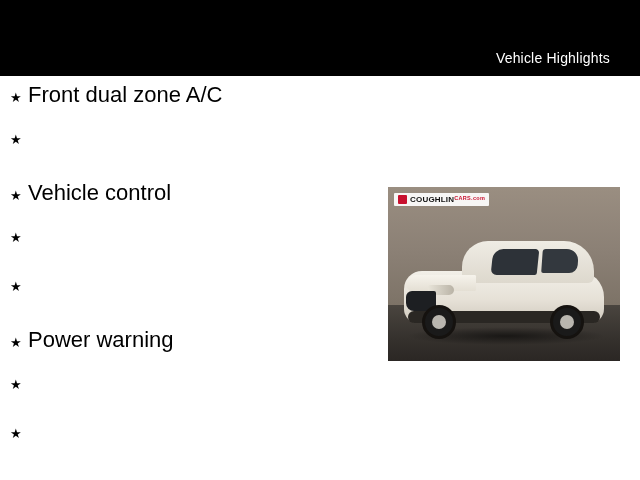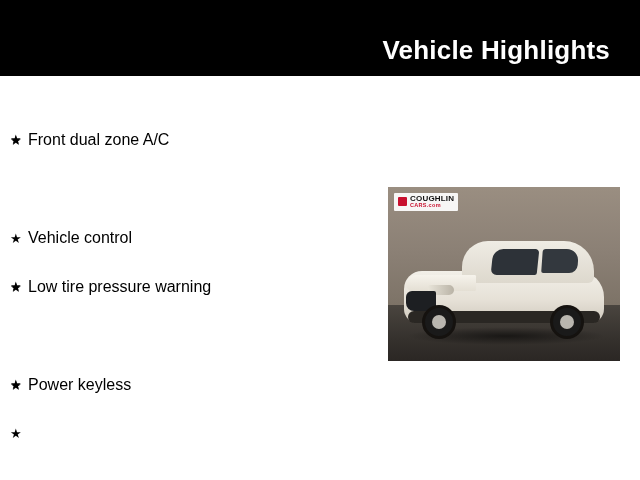--- a/index.html
+++ b/index.html
@@ -27,22 +27,22 @@
     width: 640px;
     height: 76px;
     background: #000000;
     box-sizing: border-box;
   }
   .header-title {
     position: absolute;
     right: 30px;
     bottom: 10px;
     color: #ffffff;
-    font-size: 26px;
-    font-weight: bold;
+    font-size: 14px;
+    font-weight: normal;
     letter-spacing: 0.2px;
     white-space: nowrap;
   }
   
   .highlights {
     position: absolute;
     left: 0;
     top: 84px;
     width: 380px;
     margin: 0;
@@ -60,24 +60,23 @@
     display: inline-block;
     width: 18px;
     flex: 0 0 18px;
     color: #000000;
     font-size: 13px;
     line-height: 1;
     text-align: left;
   }
   .highlight-text {
     color: #000000;
-    font-size: 16px;
+    font-size: 22px;
     line-height: 1;
     white-space: nowrap;
-    margin-top: 48px;
   }
   
   .photo {
     position: absolute;
     left: 388px;
     top: 187px;
     width: 232px;
     height: 174px;
     overflow: hidden;
     background: #8e8378;
@@ -221,21 +220,21 @@
     gap: 3px;
   }
   .photo-logo-mark {
     width: 9px;
     height: 9px;
     background: #c8102e;
     border-radius: 1px;
   }
   .photo-logo-text {
     display: flex;
-    flex-direction: column;
+    flex-direction: row;
     line-height: 1;
   }
   .photo-logo-name {
     font-size: 8px;
     font-weight: bold;
     color: #111111;
     letter-spacing: 0.2px;
   }
   .photo-logo-sub {
     font-size: 5.5px;
@@ -260,28 +259,27 @@
     </li>
     <li class="highlight-item">
       <span class="bullet-star">★</span>
     </li>
     <li class="highlight-item">
       <span class="bullet-star">★</span>
       <span class="highlight-text">Vehicle control</span>
     </li>
     <li class="highlight-item">
       <span class="bullet-star">★</span>
-      <span class="highlight-text">Low tire pressure warning</span>
-    </li>
-    <li class="highlight-item">
-      <span class="bullet-star">★</span>
-    </li>
-    <li class="highlight-item">
-      <span class="bullet-star">★</span>
-      <span class="highlight-text">Power keyless</span>
+    </li>
+    <li class="highlight-item">
+      <span class="bullet-star">★</span>
+    </li>
+    <li class="highlight-item">
+      <span class="bullet-star">★</span>
+      <span class="highlight-text">Power warning</span>
     </li>
     <li class="highlight-item">
       <span class="bullet-star">★</span>
     </li>
     <li class="highlight-item">
       <span class="bullet-star">★</span>
     </li>
   </ul>
 
   <div class="photo">

